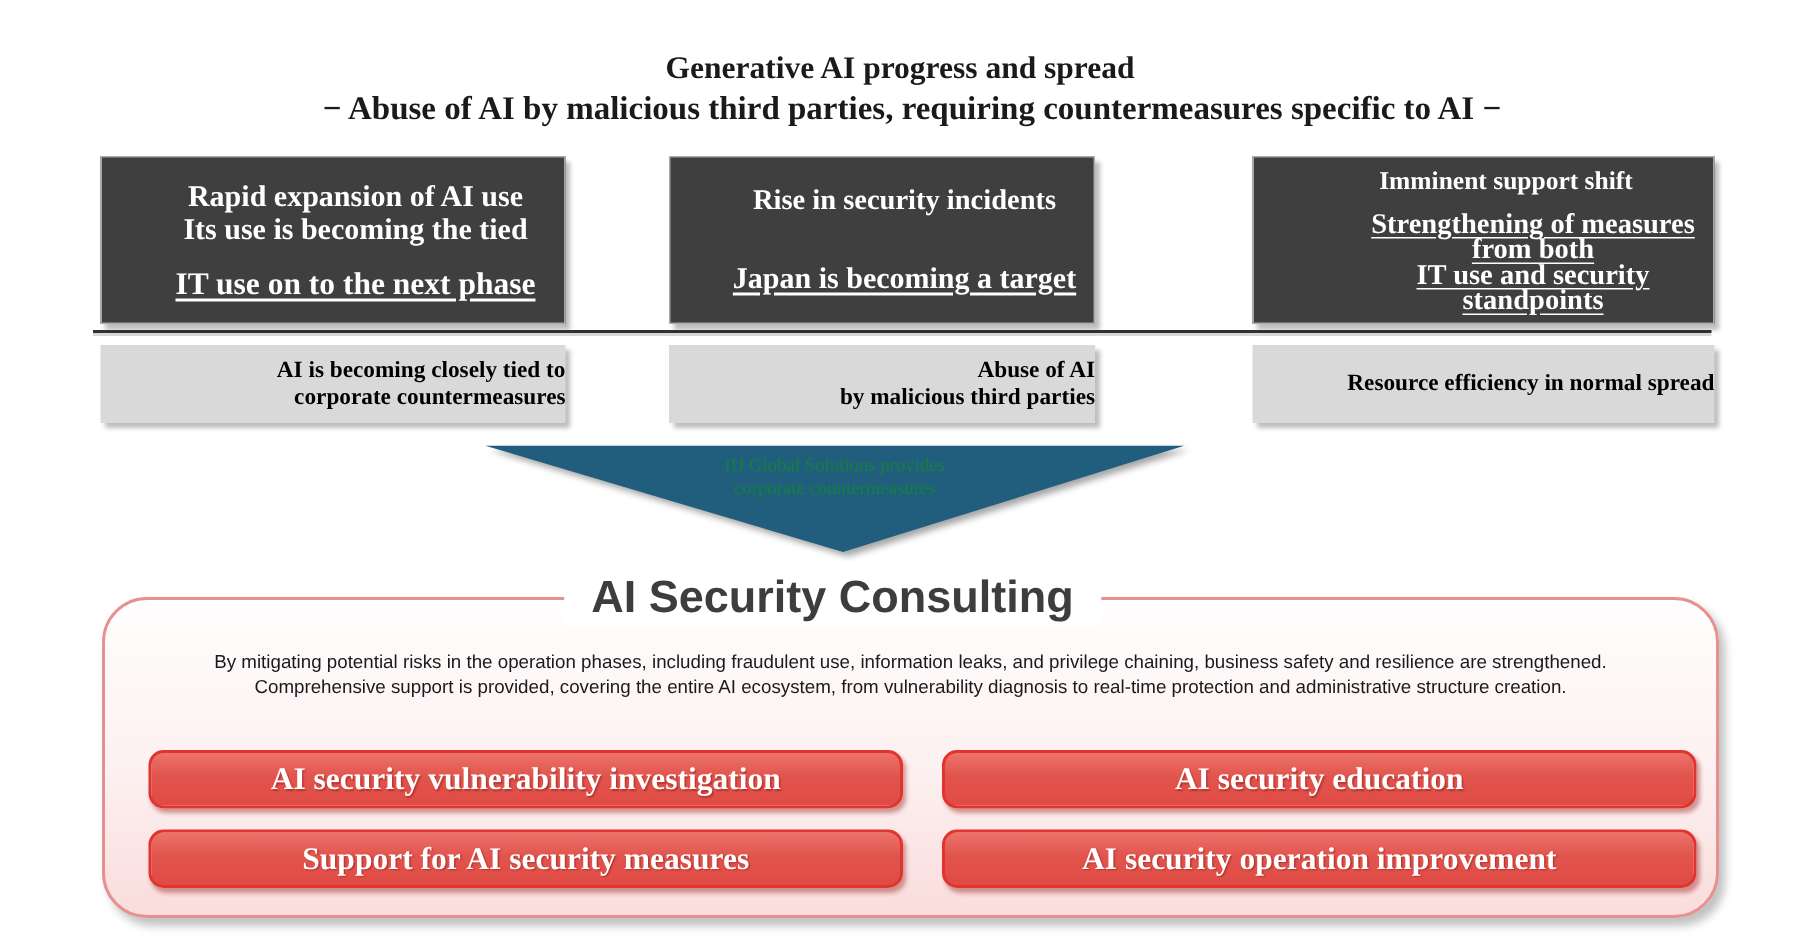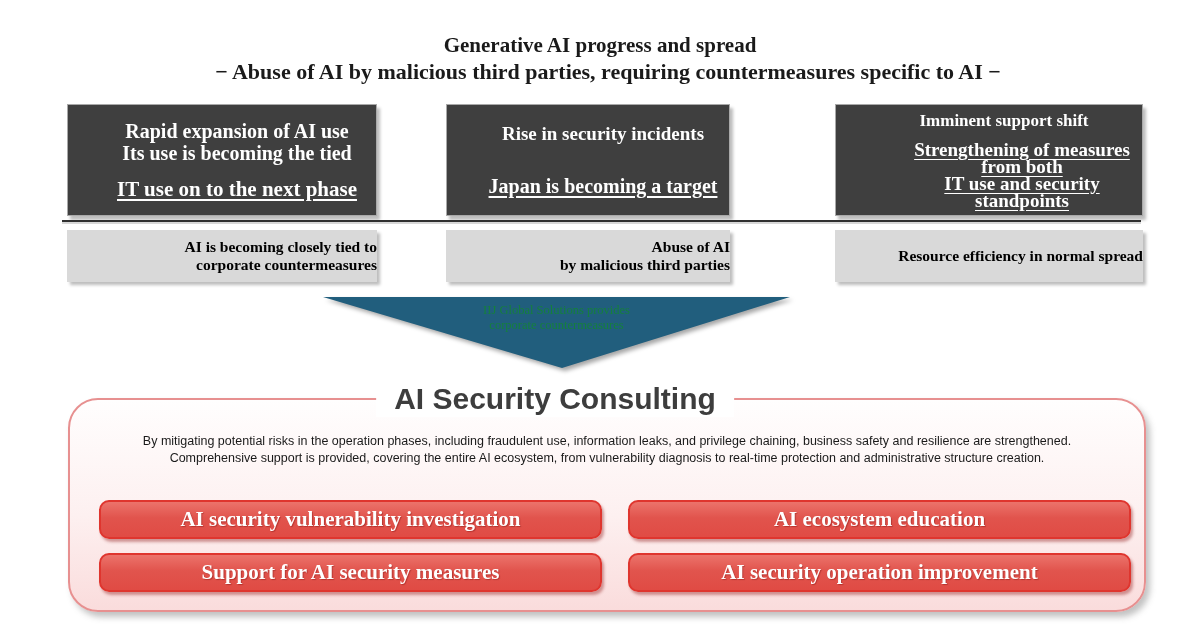--- a/index.html
+++ b/index.html
@@ -128,19 +128,19 @@
   </div>
 
   <div class="bigbox">
     <div class="bigtitle">AI Security Consulting</div>
     <div class="desc">
       <div>By mitigating potential risks in the operation phases, including fraudulent use, information leaks, and privilege chaining, business safety and resilience are strengthened.</div>
       <div>Comprehensive support is provided, covering the entire AI ecosystem, from vulnerability diagnosis to real-time protection and administrative structure creation.</div>
     </div>
     <div class="services">
       <div class="svc">AI security vulnerability investigation</div>
-      <div class="svc">AI ecosystem education</div>
+      <div class="svc">AI security education</div>
       <div class="svc">Support for AI security measures</div>
       <div class="svc">AI security operation improvement</div>
     </div>
   </div>
 
 </div>
 
 </body></html>

